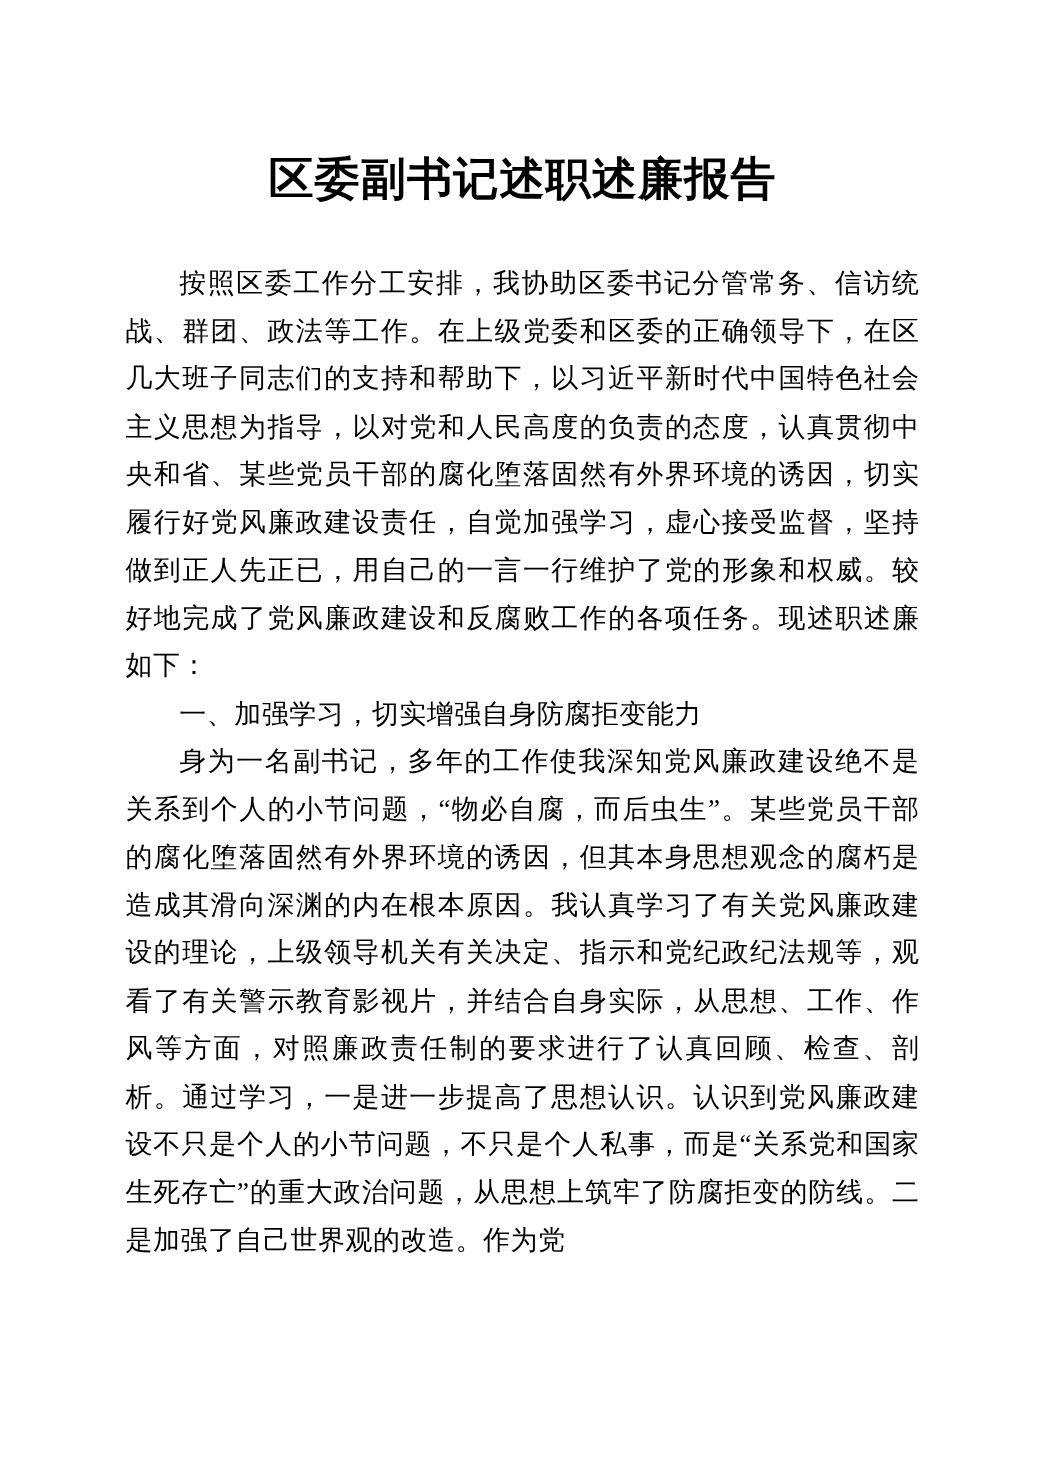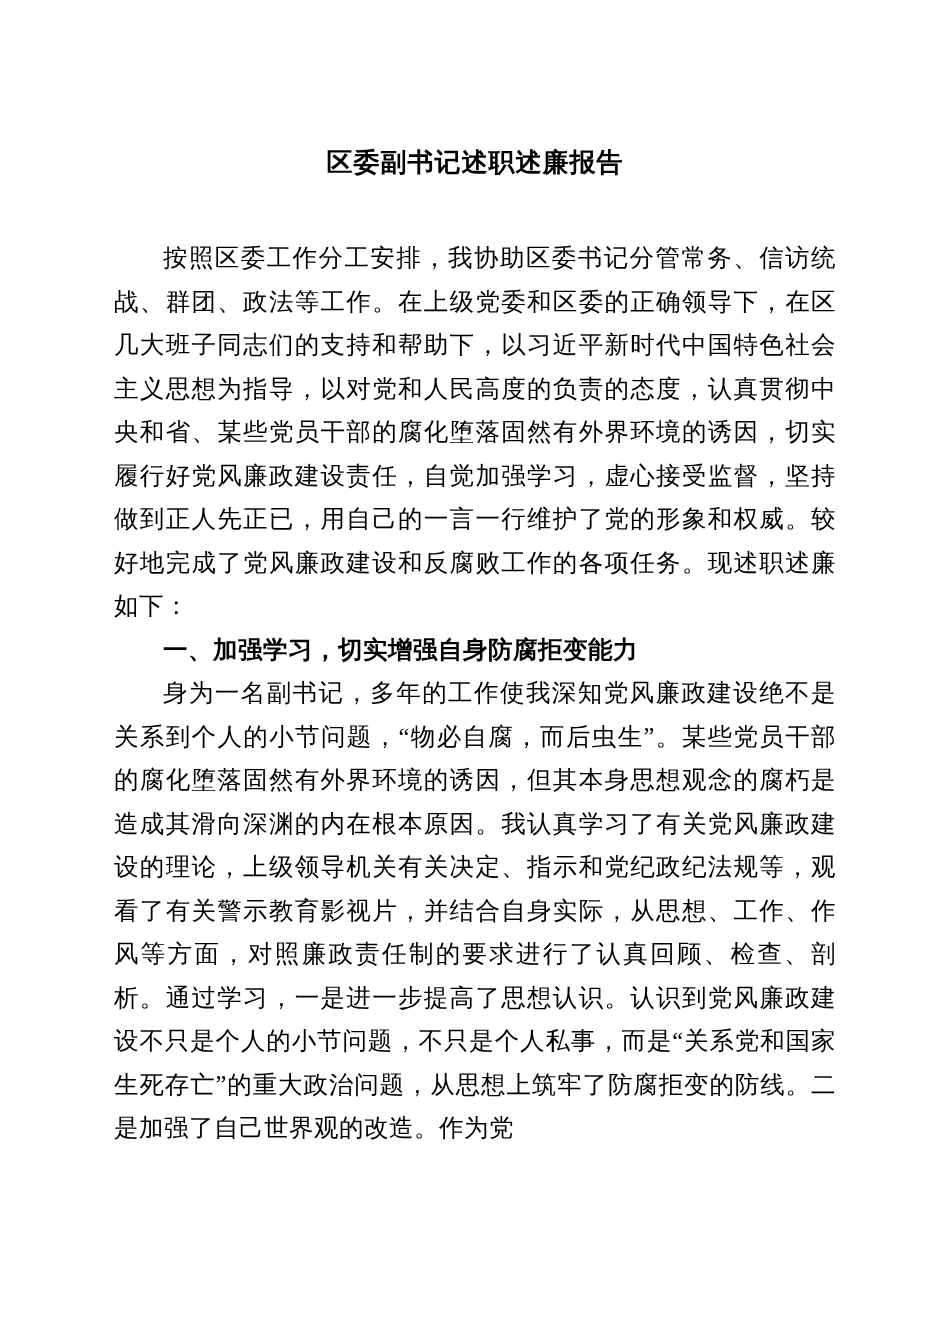--- a/index.html
+++ b/index.html
@@ -15,39 +15,39 @@
     background: #ffffff;
     box-sizing: border-box;
     padding: 140px 114px 0 114px;
     color: #000000;
     font-family: "Liberation Serif", "DejaVu Serif", serif;
     overflow: hidden;
   }
   .doc-title {
     margin: 0 0 52px 0;
     text-align: center;
-    font-size: 26px;
+    font-size: 41px;
     line-height: 44px;
     font-weight: bold;
     letter-spacing: 1px;
     font-family: "Liberation Sans", "DejaVu Sans", sans-serif;
   }
   .body-para {
     margin: 0;
     font-size: 24.5px;
     line-height: 43.5px;
     text-align: justify;
     text-indent: 2em;
     letter-spacing: 0.5px;
   }
   .section-heading {
     margin: 0;
     font-size: 24.5px;
     line-height: 43.5px;
-    font-weight: bold;
+    font-weight: normal;
     text-indent: 2em;
     letter-spacing: 0.5px;
     font-family: "Liberation Sans", "DejaVu Sans", sans-serif;
   }
 </style>
 </head>
 <body>
 
 <div class="page">
   <h1 class="doc-title">区委副书记述职述廉报告</h1>

